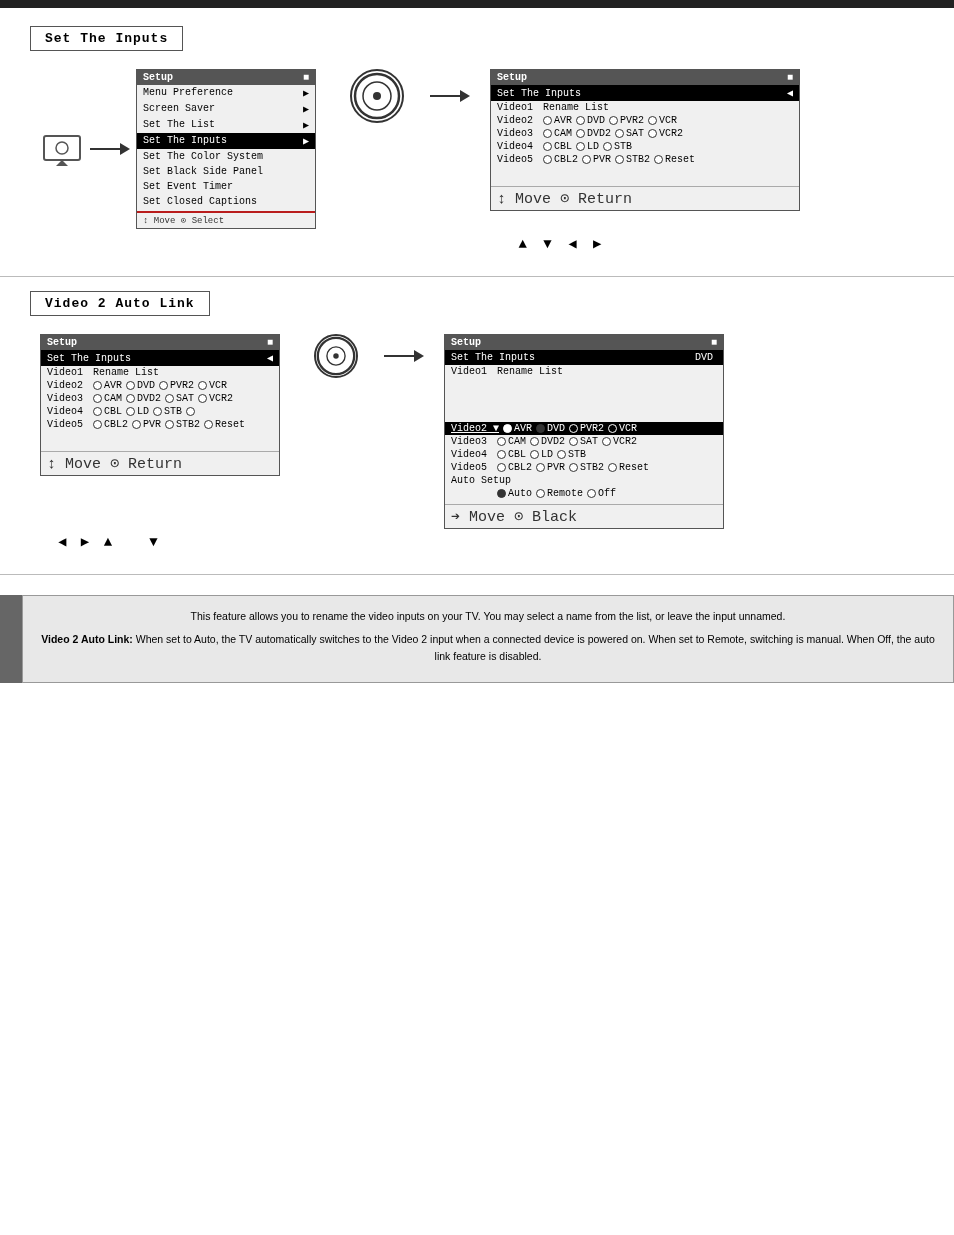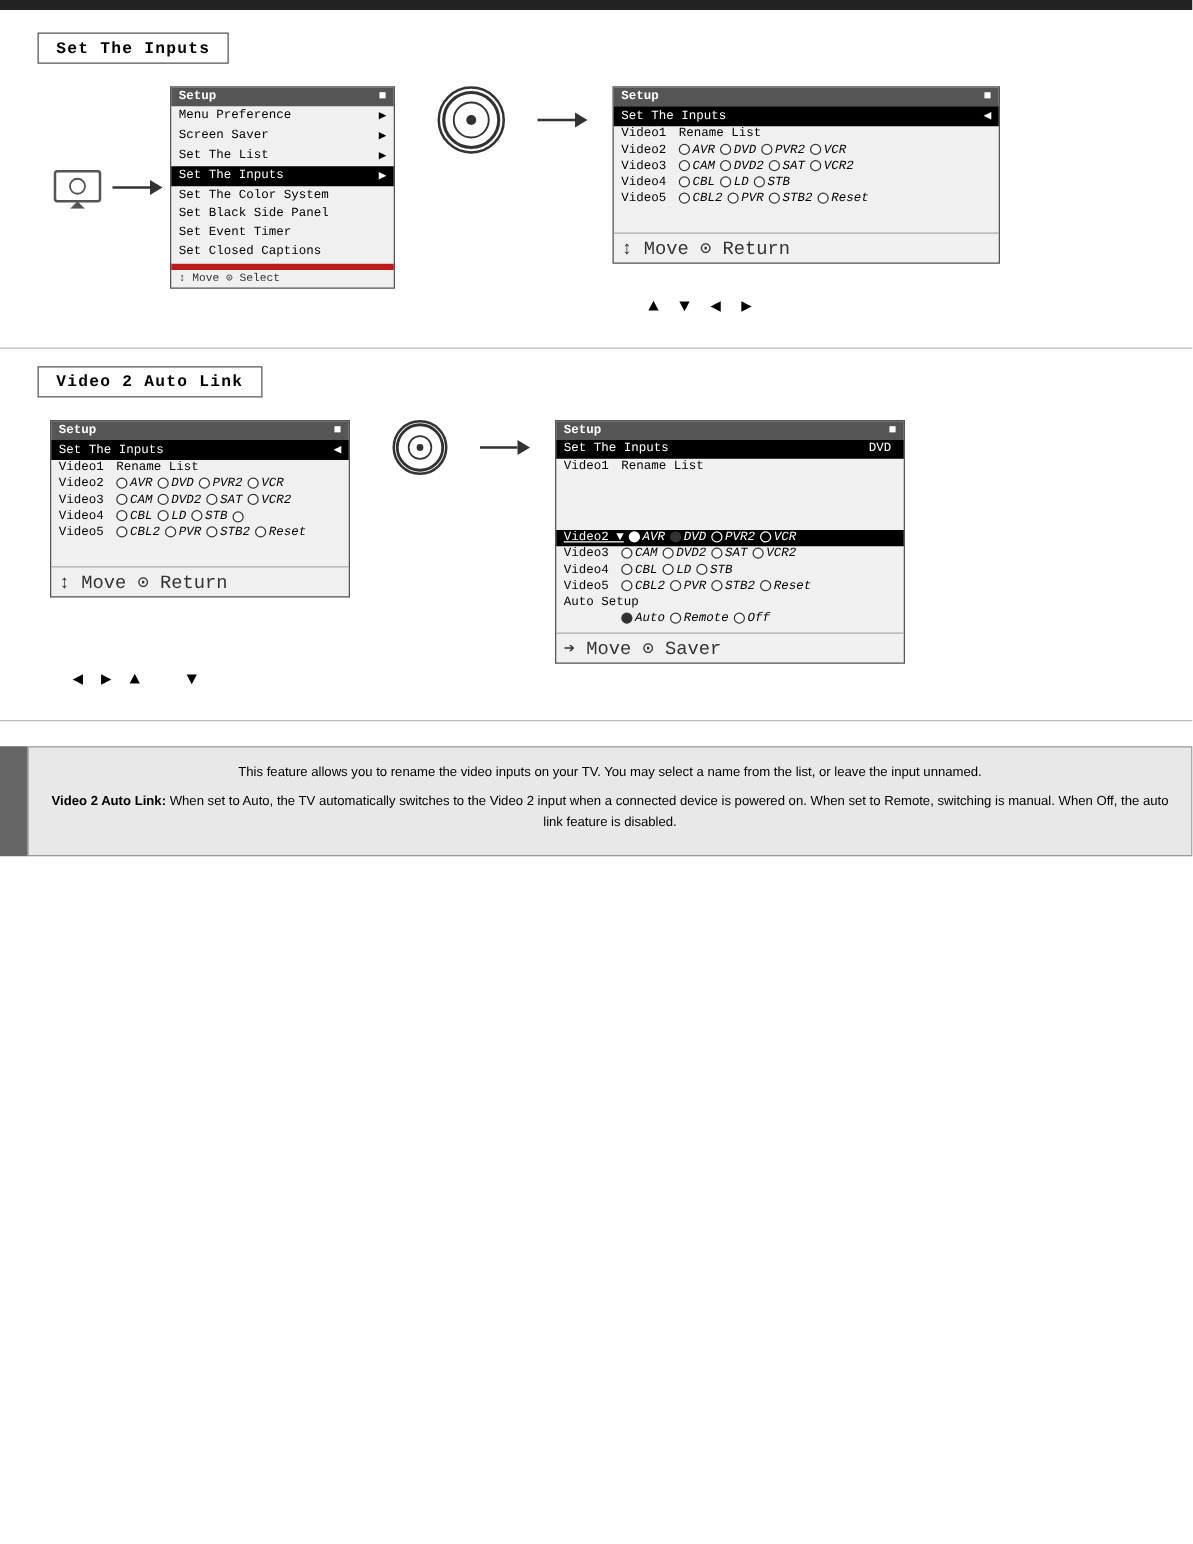--- a/index.html
+++ b/index.html
@@ -70,21 +70,21 @@
       justify-content: space-between;
     }
 
     .setup-box .menu-item.selected {
       background: #000;
       color: #fff;
     }
 
     .setup-box .bottom-hint {
       padding: 2px 6px;
-      border-top: 5px solid #b91c1c;
+      border-top: 2px solid #b91c1c;
       font-size: 9px;
       color: #333;
       margin-top: 2px;
     }
 
     
     .nav-arrows {
       text-align: center;
       margin-top: 6px;
       font-size: 14px;
@@ -141,23 +141,22 @@
       align-items: center;
     }
 
     .inputs-box .row-label {
       min-width: 42px;
       font-weight: normal;
     }
 
     .inputs-box .option {
       display: flex;
-      align-items: flex-start;
+      align-items: center;
       gap: 2px;
-      font-style: italic;
     }
 
     .inputs-box .bottom-hint {
       padding: 2px 6px;
       border-top: 1px solid #aaa;
       font-size: 15px;
       color: #333;
       margin-top: 4px;
     }
 
@@ -523,21 +522,21 @@
 
       <div class="inputs-row">
         <span>Auto Setup</span>
       </div>
       <div class="inputs-row">
         <span style="min-width:42px;"></span>
         <span class="option"><span class="radio-dot"></span>Auto</span>
         <span class="option"><span class="radio-empty"></span>Remote</span>
         <span class="option"><span class="radio-empty"></span>Off</span>
       </div>
-      <div class="bottom-hint">➔ Move ⊙ Saver</div>
+      <div class="bottom-hint">➔ Move ⊙ Black</div>
     </div>
   </div>
 
   
   <div class="nav-arrows-section2">◀ ▶ ▲ &nbsp; ▼</div>
 </div>
 
 <div class="divider"></div>
 
 <div class="bottom-section-wrap">

